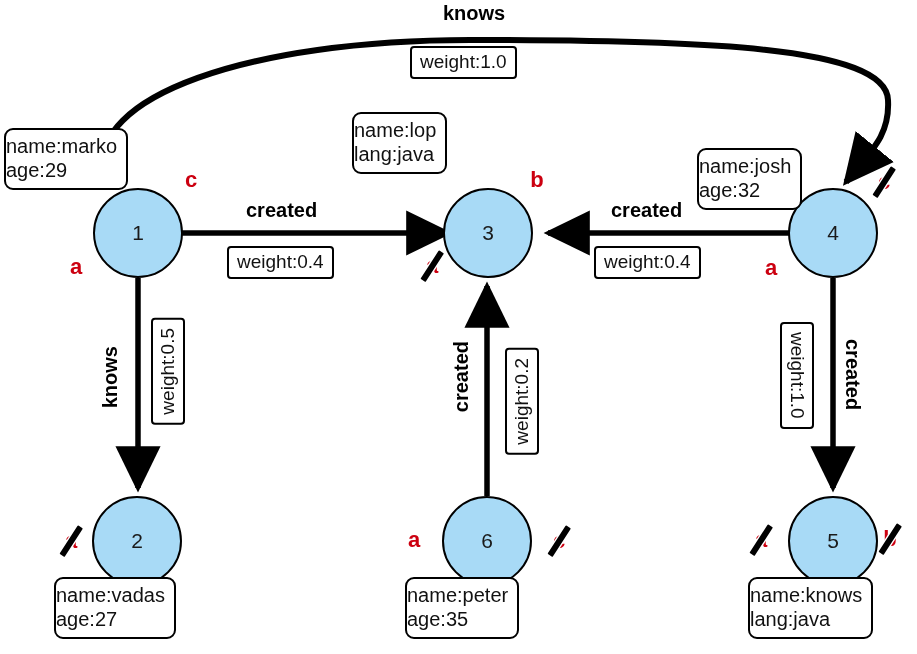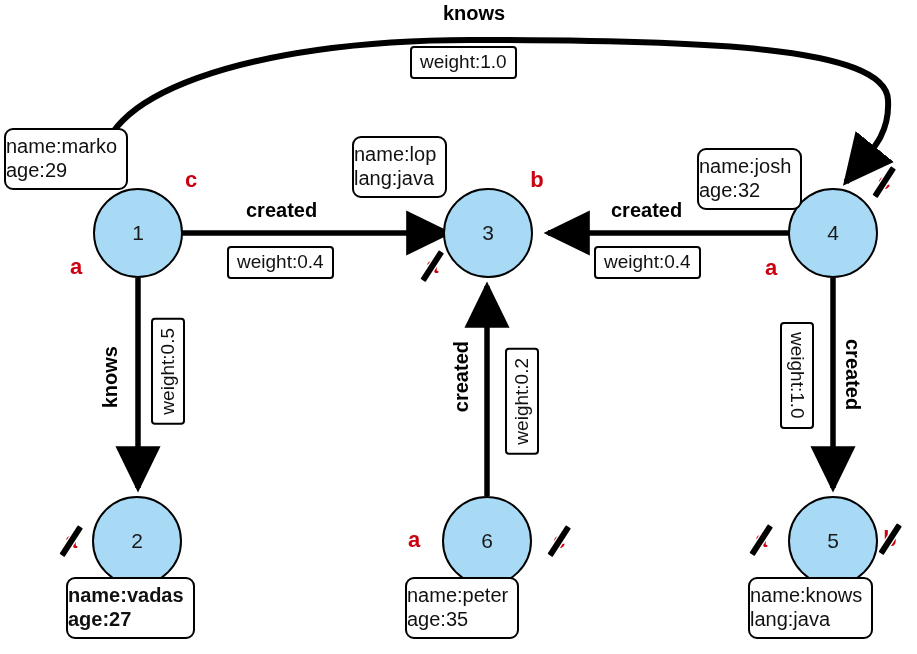--- a/index.html
+++ b/index.html
@@ -99,26 +99,26 @@
   </div>
   <div class="node" style="left:442px;top:496px;width:90px;height:90px;">
     <span>6</span>
   </div>
 
   <div class="propbox" style="left:4px;top:128px;">
     <div>name:marko</div>
     <div>age:29</div>
   </div>
 
-  <div class="propbox" style="left:66px;top:577px;font-weight:bold;">
+  <div class="propbox" style="left:54px;top:577px;">
     <div>name:vadas</div>
     <div>age:27</div>
   </div>
 
-  <div class="propbox" style="left:352px;top:136px;">
+  <div class="propbox" style="left:352px;top:112px;">
     <div>name:lop</div>
     <div>lang:java</div>
   </div>
 
   <div class="propbox" style="left:697px;top:128px;margin-top:20px;">
     <div>name:josh</div>
     <div>age:32</div>
   </div>
 
   <div class="propbox" style="left:748px;top:577px;">

